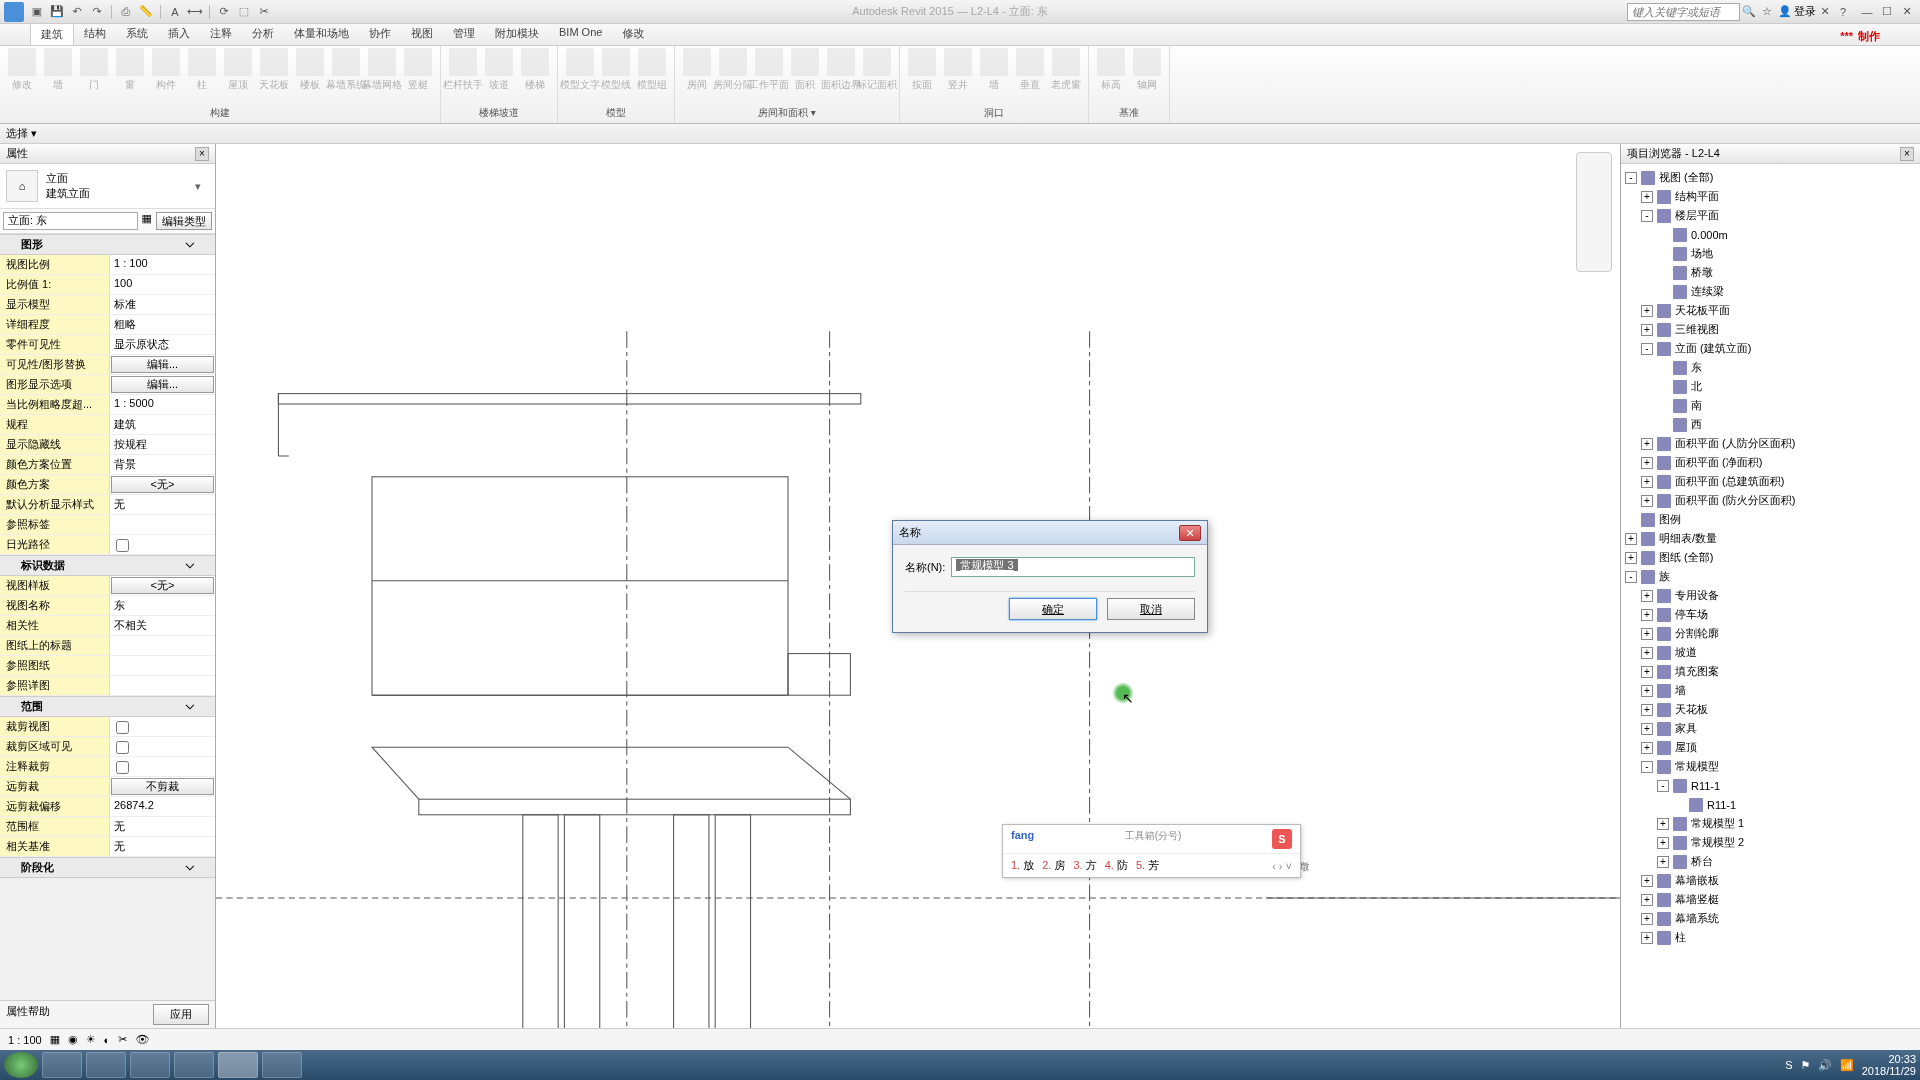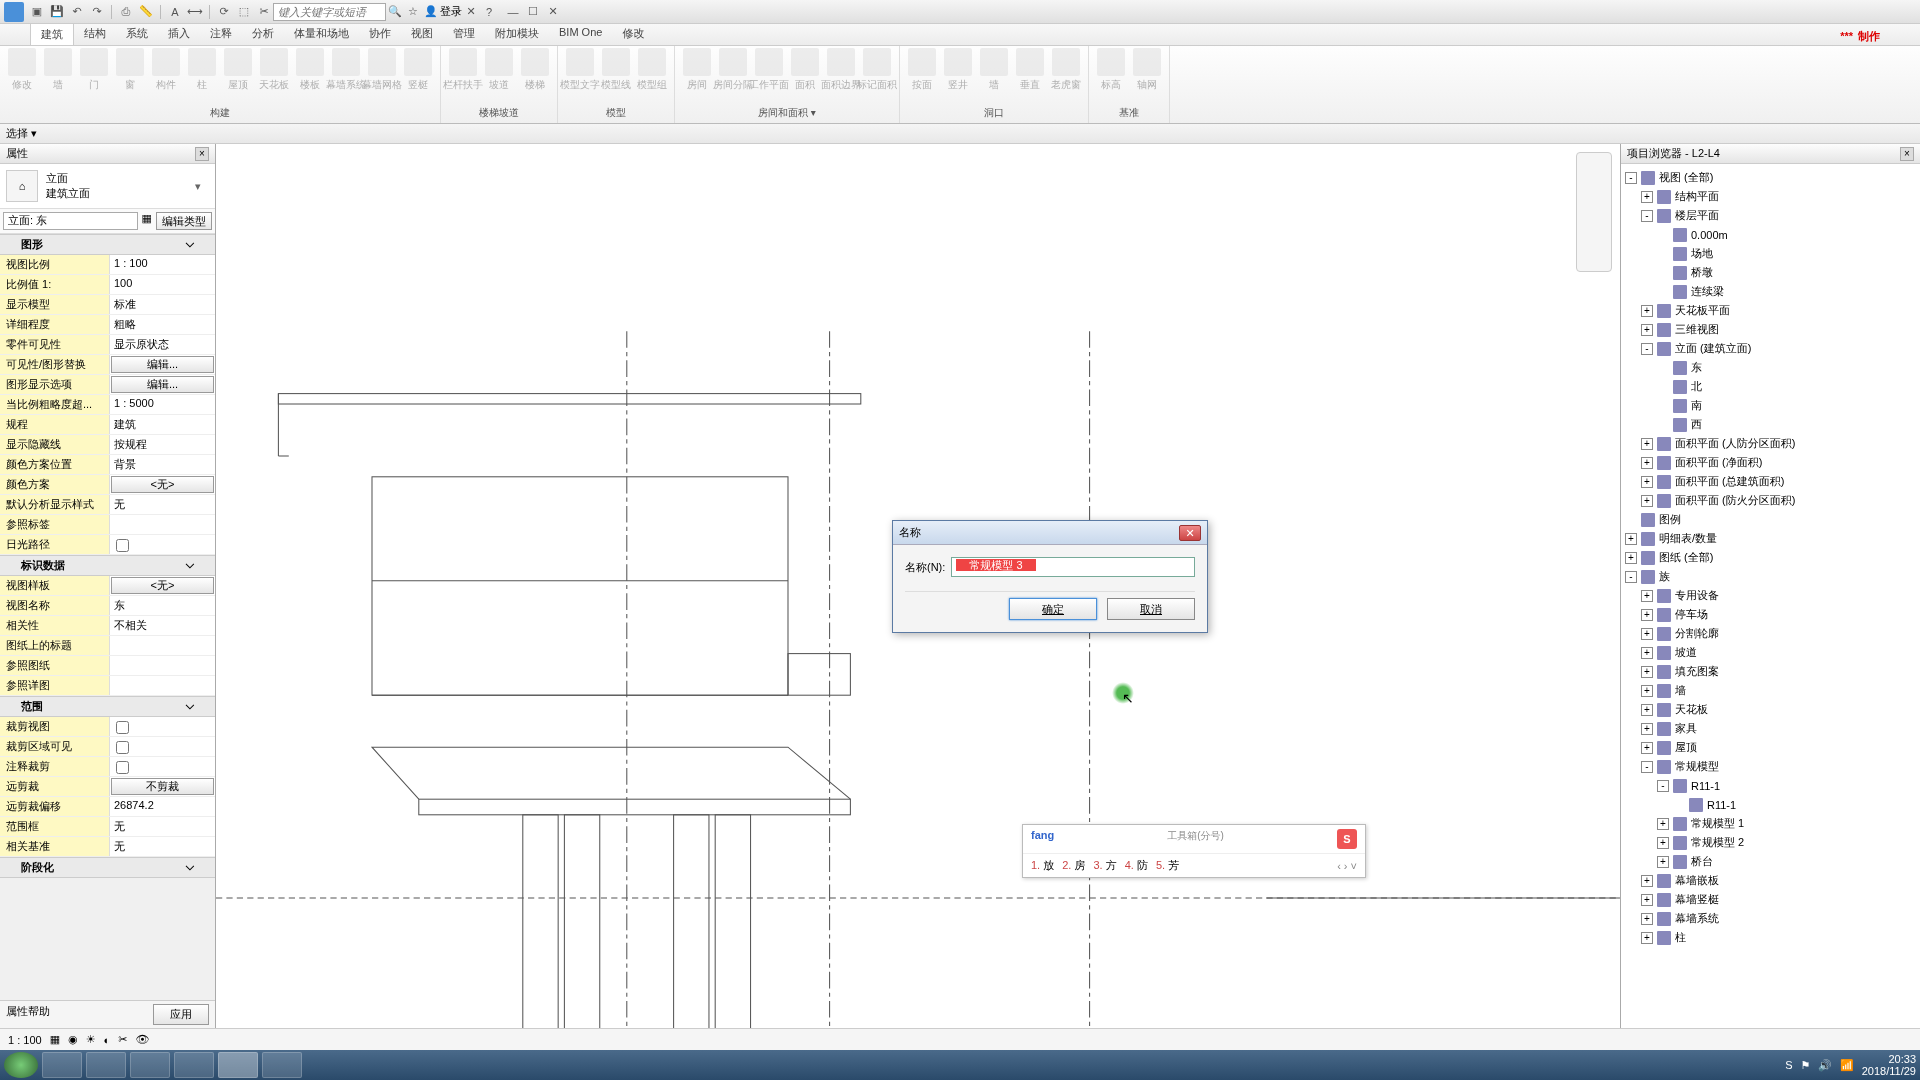--- a/index.html
+++ b/index.html
@@ -63,27 +63,27 @@
 .drawing { position: absolute; inset: 0; }
 .nav-cube { position: absolute; right: 8px; top: 8px; width: 36px; height: 120px; background: #f5f5f5; border: 1px solid #ccc; border-radius: 4px; }
 
 
 .modal { position: absolute; left: 676px; top: 376px; width: 316px; background: #f4f4f4; border: 1px solid #5b7aa3; box-shadow: 2px 2px 8px rgba(0,0,0,0.3); }
 .modal-title { height: 24px; background: linear-gradient(#e6eef8, #c8d8ec); display: flex; align-items: center; justify-content: space-between; padding: 0 6px; border-bottom: 1px solid #aab; }
 .modal-close { width: 22px; height: 16px; background: linear-gradient(#e88, #c44); border: 1px solid #933; color: #fff; text-align: center; line-height: 14px; border-radius: 2px; }
 .modal-body { padding: 12px; }
 .modal-field { display: flex; align-items: center; gap: 6px; margin-bottom: 14px; }
 .modal-input { flex: 1; height: 20px; border: 1px solid #7a9; background: #fff; padding: 0 4px; }
-.modal-input .sel { background: #ef4444; color: #fff; padding: 0 13px; }
+.modal-input .sel { background: #737373; color: #fff; padding: 0 4px; text-decoration: underline; }
 .modal-btns { display: flex; justify-content: flex-end; gap: 10px; padding-top: 6px; border-top: 1px solid #ddd; }
 .dlg-btn { width: 88px; height: 22px; background: linear-gradient(#fff, #e4e4e4); border: 1px solid #888; text-decoration: underline; }
 .dlg-btn.primary { border: 1px solid #4a90d9; box-shadow: 0 0 2px #4a90d9; }
 
 
-.ime { position: absolute; left: 806px; top: 680px; width: 344px; background: #fff; border: 1px solid #bbb; box-shadow: 1px 1px 4px rgba(0,0,0,0.2); }
+.ime { position: absolute; left: 786px; top: 680px; width: 299px; background: #fff; border: 1px solid #bbb; box-shadow: 1px 1px 4px rgba(0,0,0,0.2); }
 .ime-top { display: flex; justify-content: space-between; padding: 4px 8px; border-bottom: 1px solid #eee; }
 .ime-input-text { color: #3366cc; font-weight: bold; }
 .ime-tool { color: #888; font-size: 10px; }
 .ime-logo { width: 20px; height: 20px; background: #e55; border-radius: 3px; color: #fff; text-align: center; line-height: 20px; font-weight: bold; }
 .ime-cands { display: flex; gap: 8px; padding: 4px 8px; align-items: center; }
 .ime-cand .n { color: #c44; }
 .ime-nav { margin-left: auto; color: #888; }
 
 
 .cursor-fx { position: absolute; left: 896px; top: 538px; width: 22px; height: 22px; background: radial-gradient(circle, #5b5 40%, rgba(80,200,80,0) 70%); border-radius: 50%; }
@@ -135,20 +135,21 @@
     <span class="qat-btn">⎙</span>
     <span class="qat-btn">📏</span>
     <span class="qat-sep"></span>
     <span class="qat-btn">A</span>
     <span class="qat-btn">⟷</span>
     <span class="qat-sep"></span>
     <span class="qat-btn">⟳</span>
     <span class="qat-btn">⬚</span>
     <span class="qat-btn">✂</span>
   </div>
+  <div class="title-text">Autodesk Revit 2015 — L2-L4 - 立面: 东</div>
   <input class="search-box" placeholder="键入关键字或短语" style="">
   <span class="qat-btn">🔍</span>
   <span class="qat-btn">☆</span>
   <span class="qat-btn">👤</span>
   <span>登录</span>
   <span class="qat-btn">✕</span>
   <span class="qat-btn">?</span>
   <div class="win-controls">
     <span class="win-btn">—</span>
     <span class="win-btn">☐</span>

